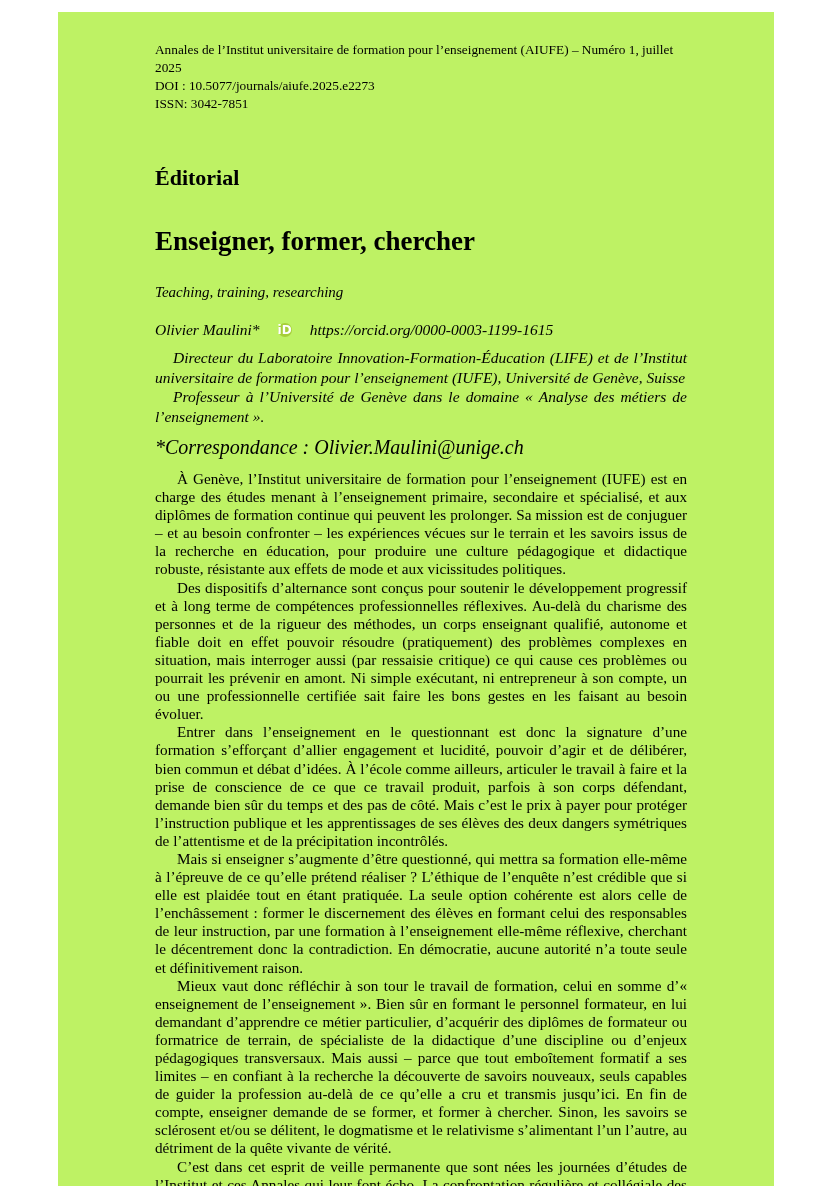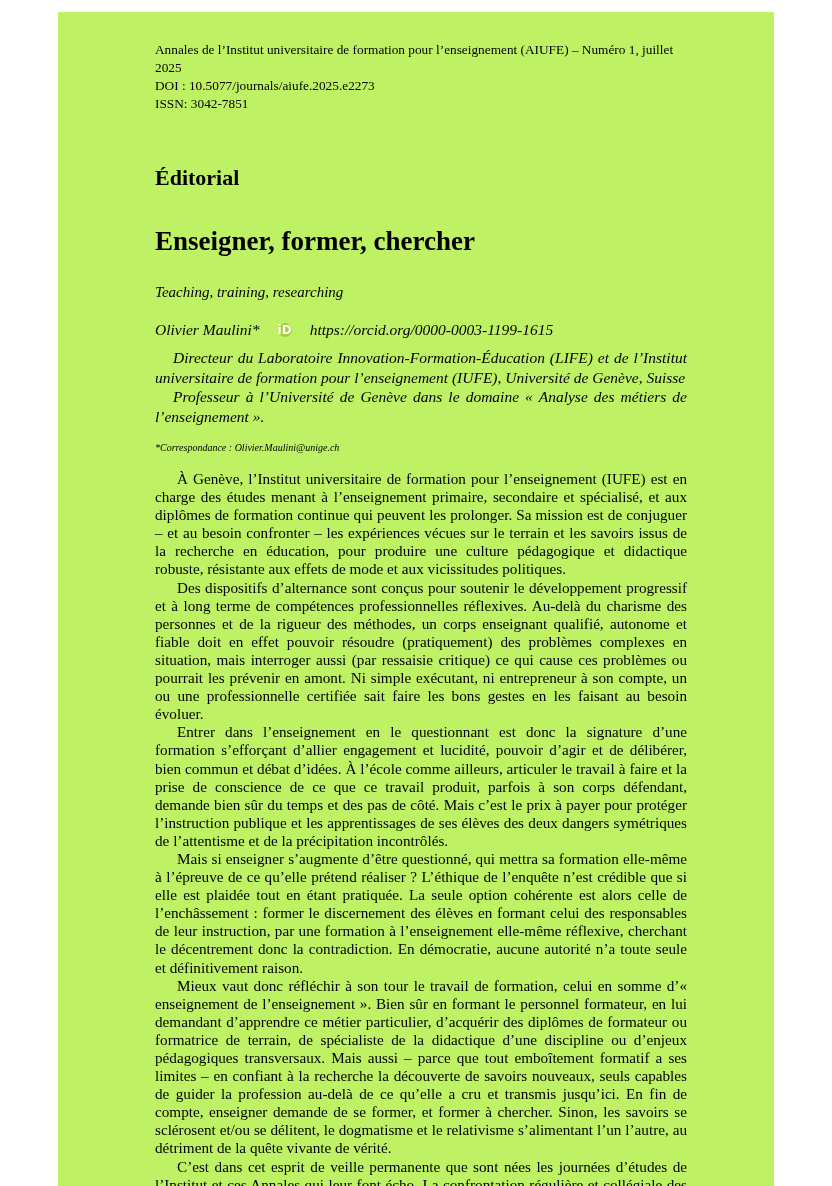--- a/index.html
+++ b/index.html
@@ -66,21 +66,21 @@
     margin-top: 8px;
     font-style: italic;
     font-size: 15.5px;
     line-height: 19.5px;
     text-align: justify;
   }
   .affiliation p { margin: 0; text-indent: 18px; }
   .correspondence {
     margin: 12px 0 0 0;
     font-style: italic;
-    font-size: 10px;
+    font-size: 20px;
     line-height: 19px;
   }
   .body-text {
     margin-top: 13px;
     font-size: 15.2px;
     line-height: 18.1px;
     text-align: justify;
   }
   .body-text p { margin: 0; text-indent: 22px; }
 

